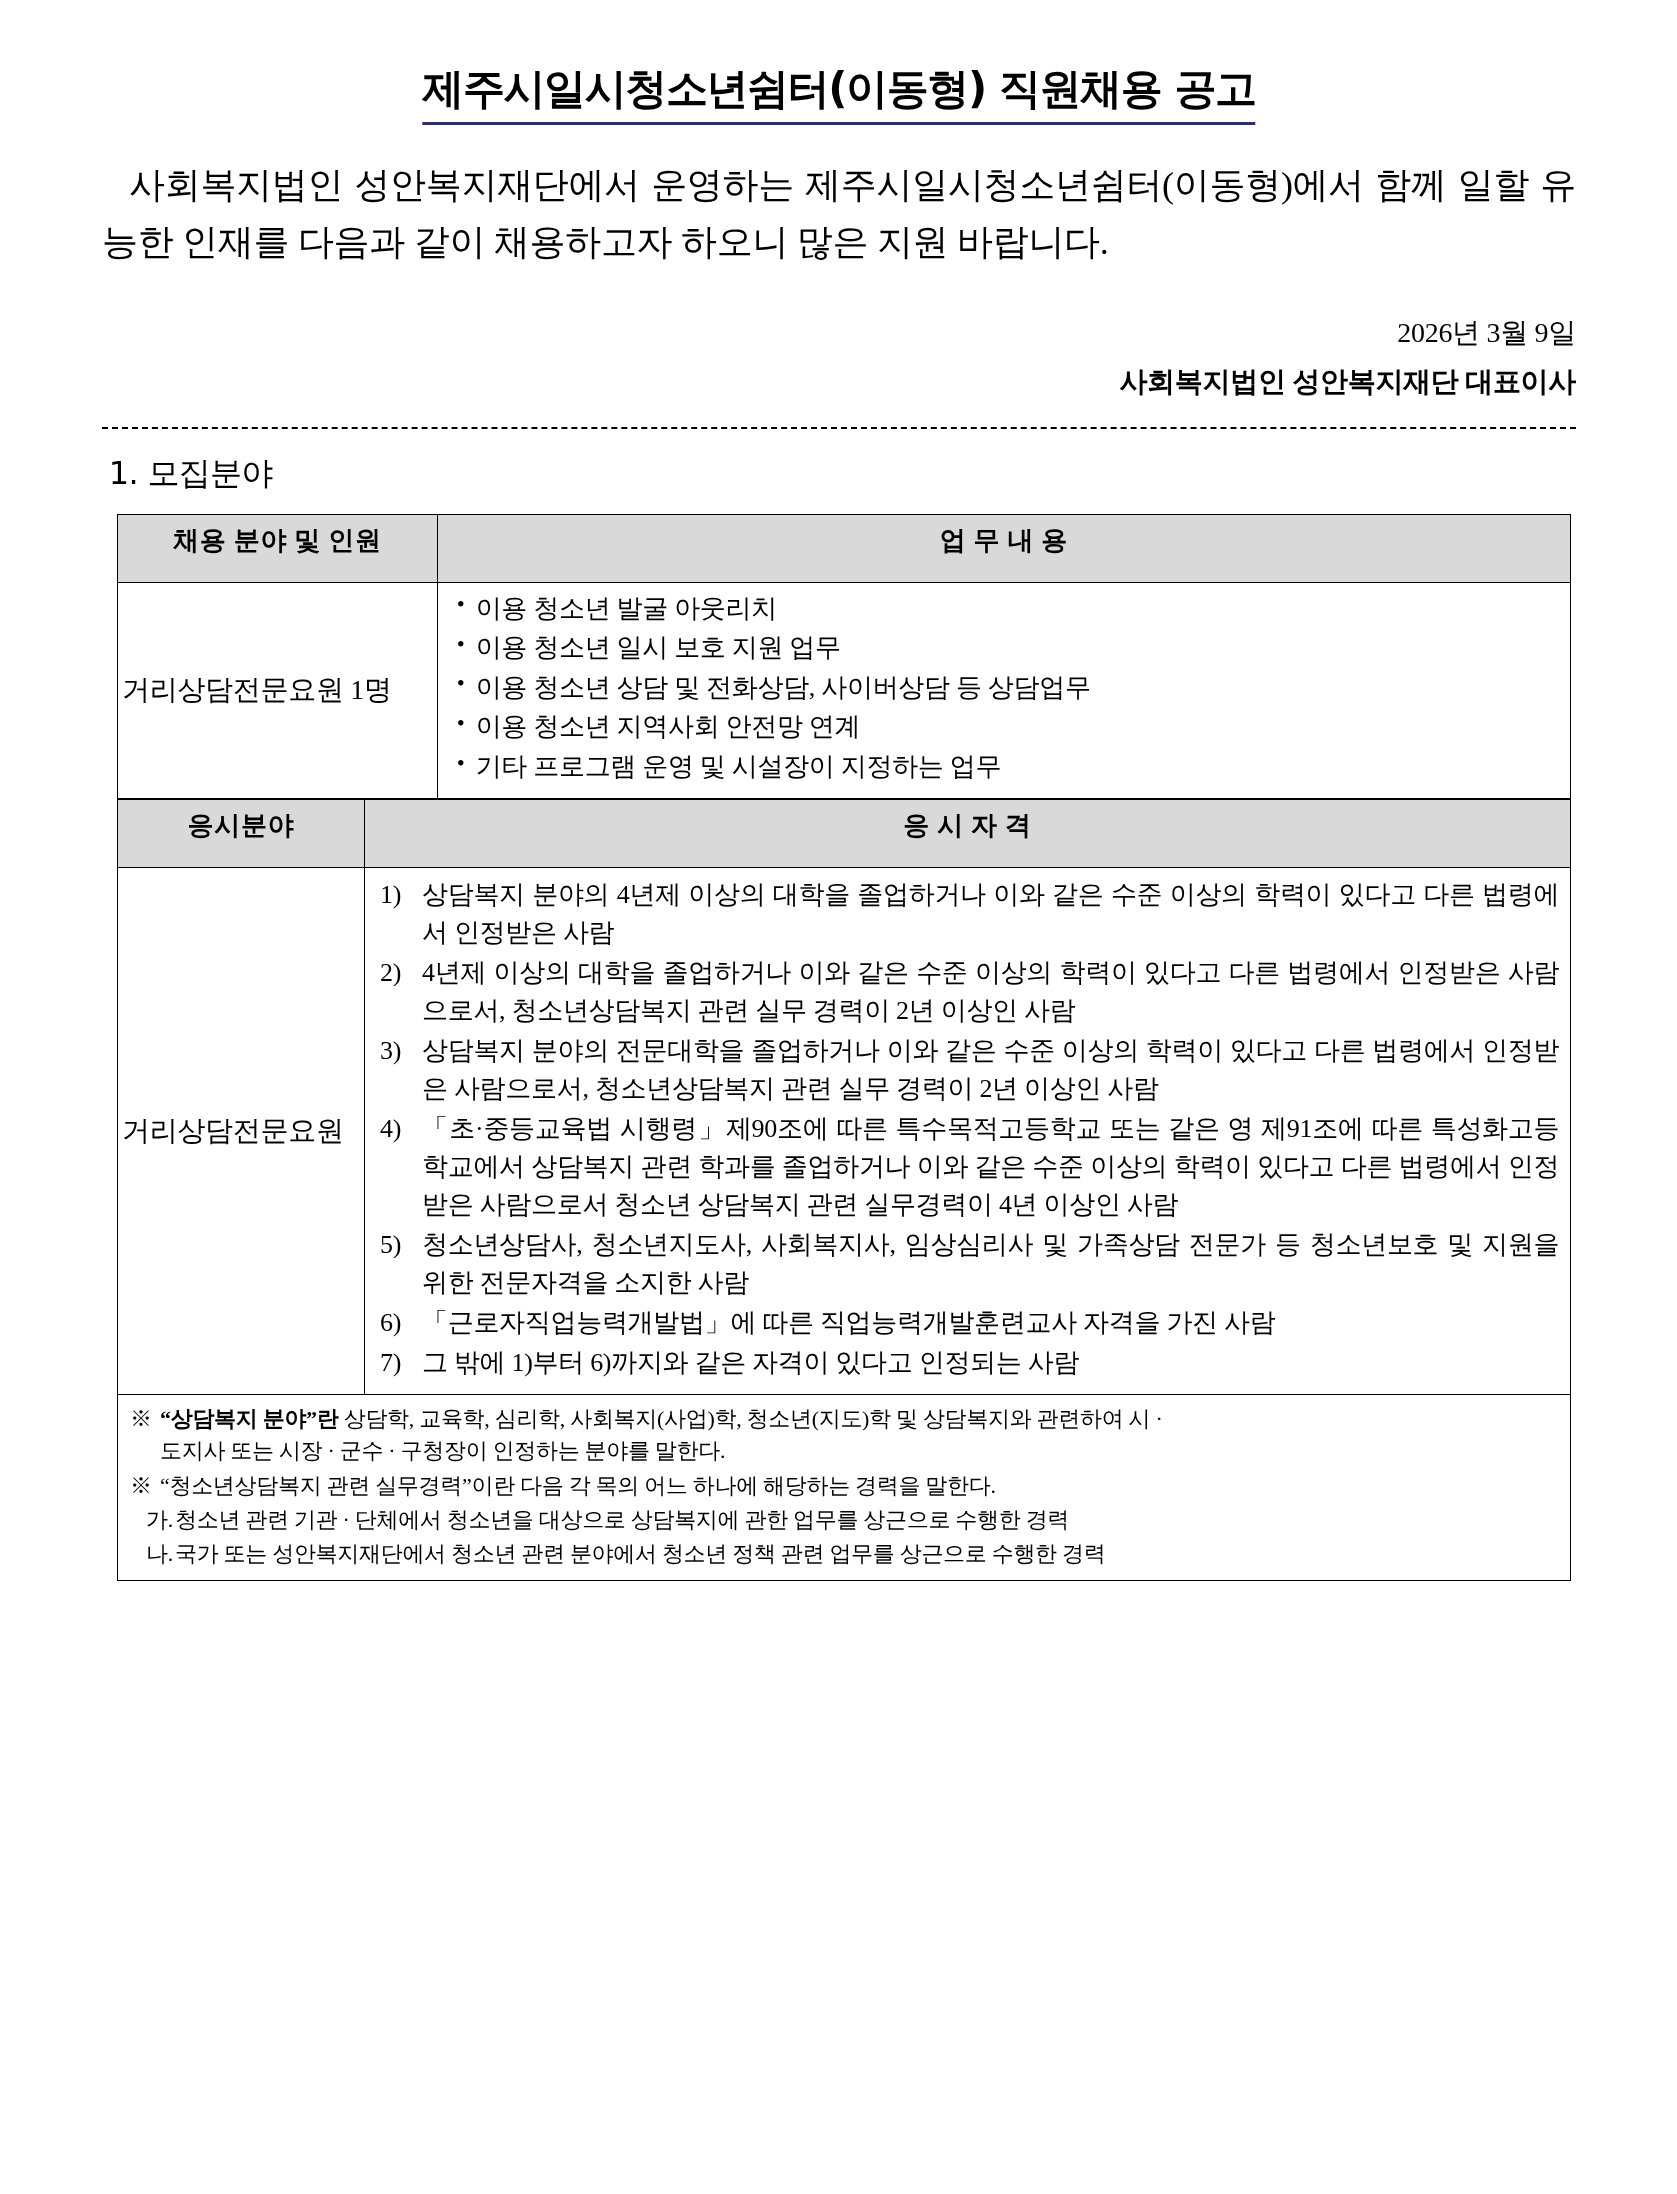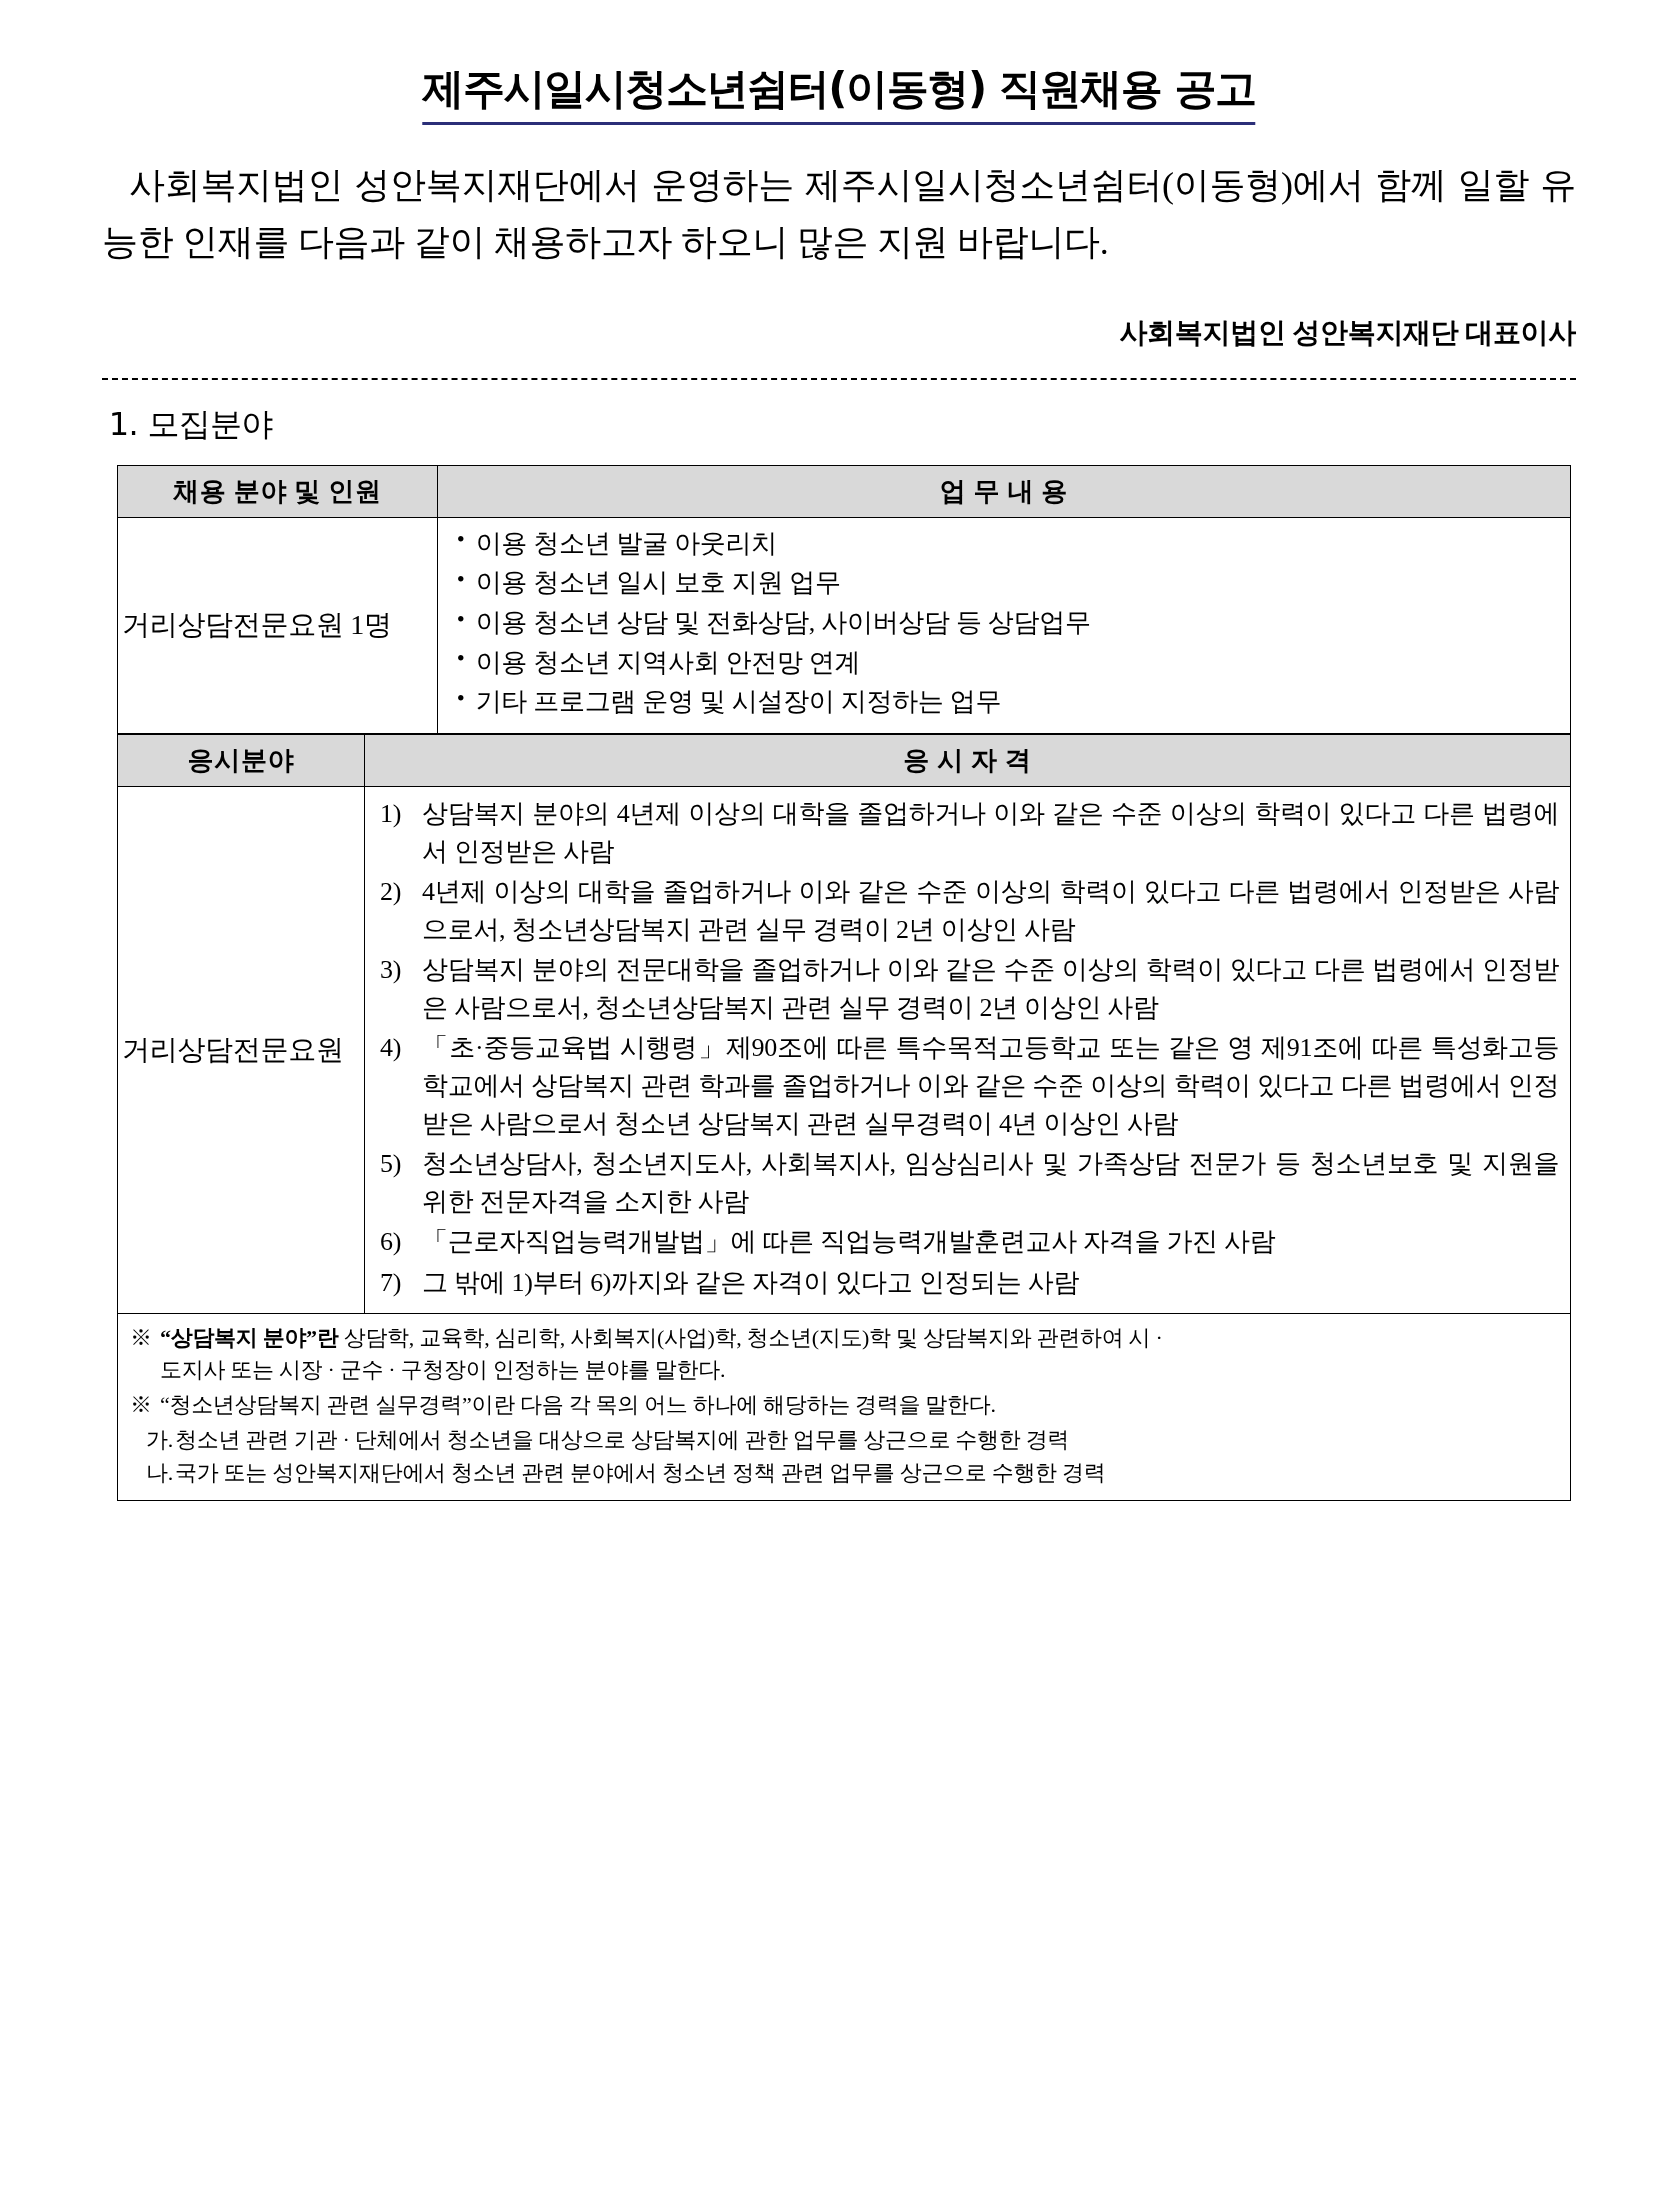--- a/index.html
+++ b/index.html
@@ -87,21 +87,21 @@
   }
   table td, table th {
     border: 1.4px solid #000;
     vertical-align: top;
   }
   th.hdr {
     background: #d9d9d9;
     text-align: center;
     font-size: 26px;
     font-weight: bold;
-    padding: 8px 0 8px 0;
+    padding: 8px 0 24px 0;
     letter-spacing: 0.7px;
   }
   td.leftcell {
     text-align: left;
     vertical-align: middle;
     font-size: 28px;
     padding: 6.8px 4px;
     letter-spacing: -0.3px;
   }
   td.bodycell {
@@ -185,20 +185,21 @@
 </head>
 <body>
 
 <div class="page">
 
   <h1 class="doc-title">제주시일시청소년쉼터(이동형) 직원채용 공고</h1>
 
   <p class="intro">사회복지법인 성안복지재단에서 운영하는 제주시일시청소년쉼터(이동형)에서 함께 일할 유능한 인재를 다음과 같이 채용하고자 하오니 많은 지원 바랍니다.</p>
 
   <div class="sign-block">
+    <div class="sign-date">2026년 3월 9일</div>
     <div class="sign-org">사회복지법인 성안복지재단 대표이사</div>
   </div>
 
   <div class="divider"></div>
 
   
   <div class="section-h">1. 모집분야</div>
 
   <table>
     <colgroup>

